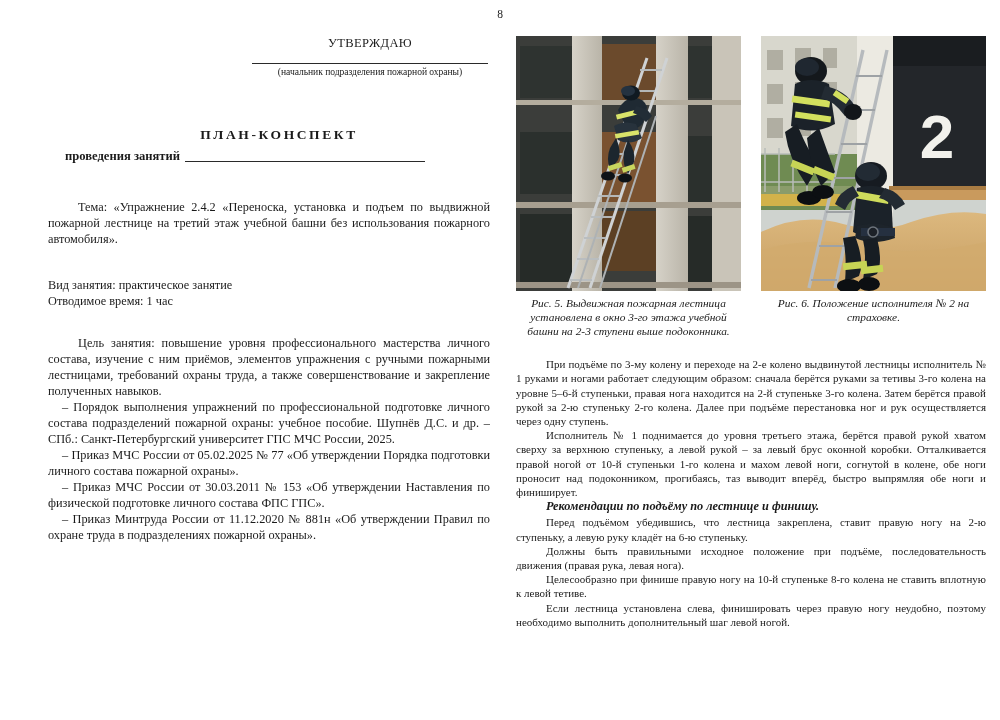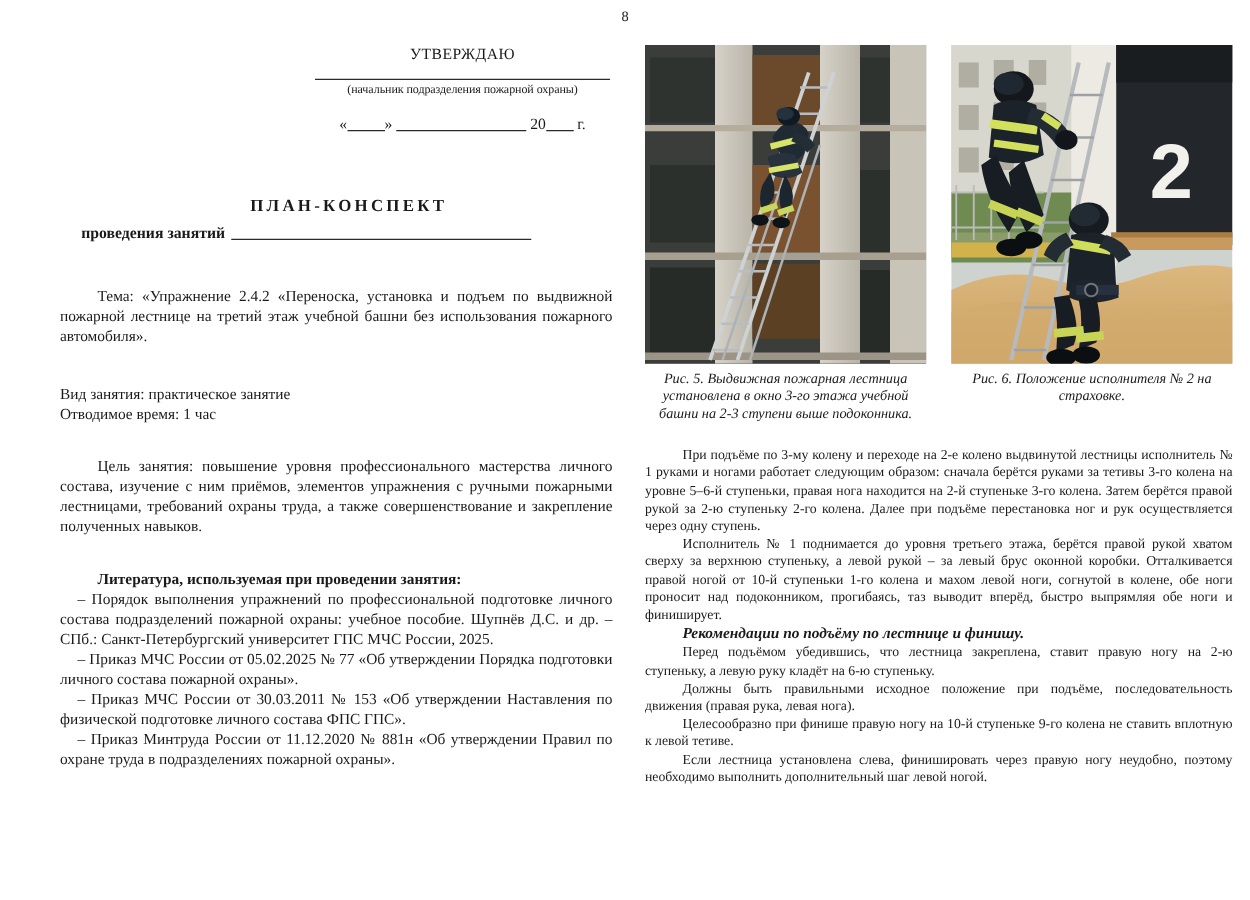--- a/index.html
+++ b/index.html
@@ -205,26 +205,20 @@
 <div class="page">
 
   <div class="page-number">8</div>
 
   <div class="col-left">
 
     <div class="approve-block">
       <div class="approve-title">УТВЕРЖДАЮ</div>
       <div class="approve-rule"></div>
       <div class="approve-sub">(начальник подразделения пожарной охраны)</div>
-      <div class="approve-date">
-        <span>«</span><span class="u-short"></span><span>»</span>
-        <span class="u-mid"></span>
-        <span>20</span><span class="u-tiny"></span>
-        <span>г.</span>
-      </div>
     </div>
 
     <div class="doc-title">ПЛАН-КОНСПЕКТ</div>
     <div class="subtitle-row">
       <span>проведения занятий</span><span class="u-long"></span>
     </div>
 
     <p class="para gap-lg">
       <span class="b">Тема:</span><span> «Упражнение 2.4.2 «Переноска, установка и подъем по выдвижной пожарной лестнице на третий этаж учебной башни без использования пожарного автомобиля».</span>
     </p>
@@ -235,21 +229,20 @@
       </div>
       <div class="cell-b">
         <span class="b">Отводимое время:</span><span> 1 час</span>
       </div>
     </div>
 
     <p class="para gap-md">
       <span class="b">Цель занятия:</span><span> повышение уровня профессионального мастерства личного состава, изучение с ним приёмов, элементов упражнения с ручными пожарными лестницами, требований охраны труда, а также совершенствование и закрепление полученных навыков.</span>
     </p>
 
-    <p class="lit-head gap-sm" style="margin-top:26px">Литература, используемая при проведении занятия:</p>
     <p class="lit-item">– Порядок выполнения упражнений по профессиональной подготовке личного состава подразделений пожарной охраны: учебное пособие. Шупнёв Д.С. и др. –СПб.: Санкт-Петербургский университет ГПС МЧС России, 2025.</p>
     <p class="lit-item">– Приказ МЧС России от 05.02.2025 № 77 «Об утверждении Порядка подготовки личного состава пожарной охраны».</p>
     <p class="lit-item">– Приказ МЧС России от 30.03.2011 № 153 «Об утверждении Наставления по физической подготовке личного состава ФПС ГПС».</p>
     <p class="lit-item">– Приказ Минтруда России от 11.12.2020 № 881н «Об утверждении Правил по охране труда в подразделениях пожарной охраны».</p>
 
   </div>
 
   <div class="col-right">
 
     <div class="figs">
@@ -430,18 +423,18 @@
         <div class="fig-cap">Рис. 6. Положение исполнителя № 2 на страховке.</div>
       </div>
 
     </div>
 
     <p class="right-para first">При подъёме по 3-му колену и переходе на 2-е колено выдвинутой лестницы исполнитель № 1 руками и ногами работает следующим образом: сначала берётся руками за тетивы 3-го колена на уровне 5–6-й ступеньки, правая нога находится на 2-й ступеньке 3-го колена. Затем берётся правой рукой за 2-ю ступеньку 2-го колена. Далее при подъёме перестановка ног и рук осуществляется через одну ступень.</p>
     <p class="right-para">Исполнитель № 1 поднимается до уровня третьего этажа, берётся правой рукой хватом сверху за верхнюю ступеньку, а левой рукой – за левый брус оконной коробки. Отталкивается правой ногой от 10-й ступеньки 1-го колена и махом левой ноги, согнутой в колене, обе ноги проносит над подоконником, прогибаясь, таз выводит вперёд, быстро выпрямляя обе ноги и финиширует.</p>
     <p class="rec-head">Рекомендации по подъёму по лестнице и финишу.</p>
     <p class="right-para">Перед подъёмом убедившись, что лестница закреплена, ставит правую ногу на 2-ю ступеньку, а левую руку кладёт на 6-ю ступеньку.</p>
     <p class="right-para">Должны быть правильными исходное положение при подъёме, последовательность движения (правая рука, левая нога).</p>
-    <p class="right-para">Целесообразно при финише правую ногу на 10-й ступеньке 9-го колена не ставить вплотную к левой тетиве.</p>
+    <p class="right-para">Целесообразно при финише правую ногу на 10-й ступеньке 8-го колена не ставить вплотную к левой тетиве.</p>
     <p class="right-para">Если лестница установлена слева, финишировать через правую ногу неудобно, поэтому необходимо выполнить дополнительный шаг левой ногой.</p>
 
   </div>
 
 </div>
 
 </body></html>

